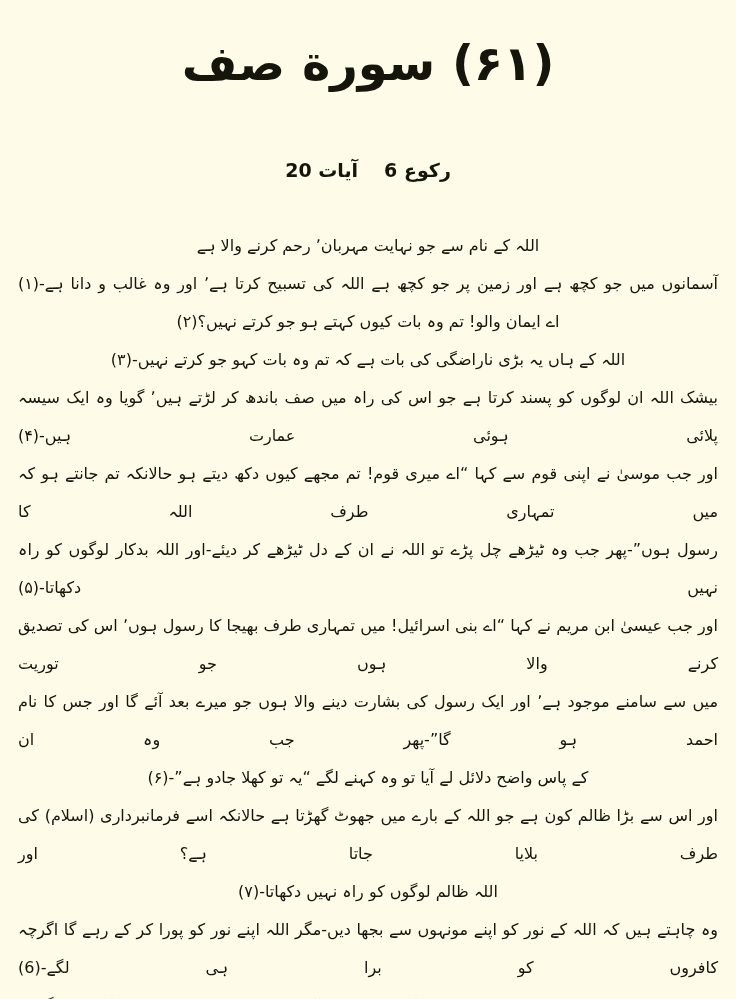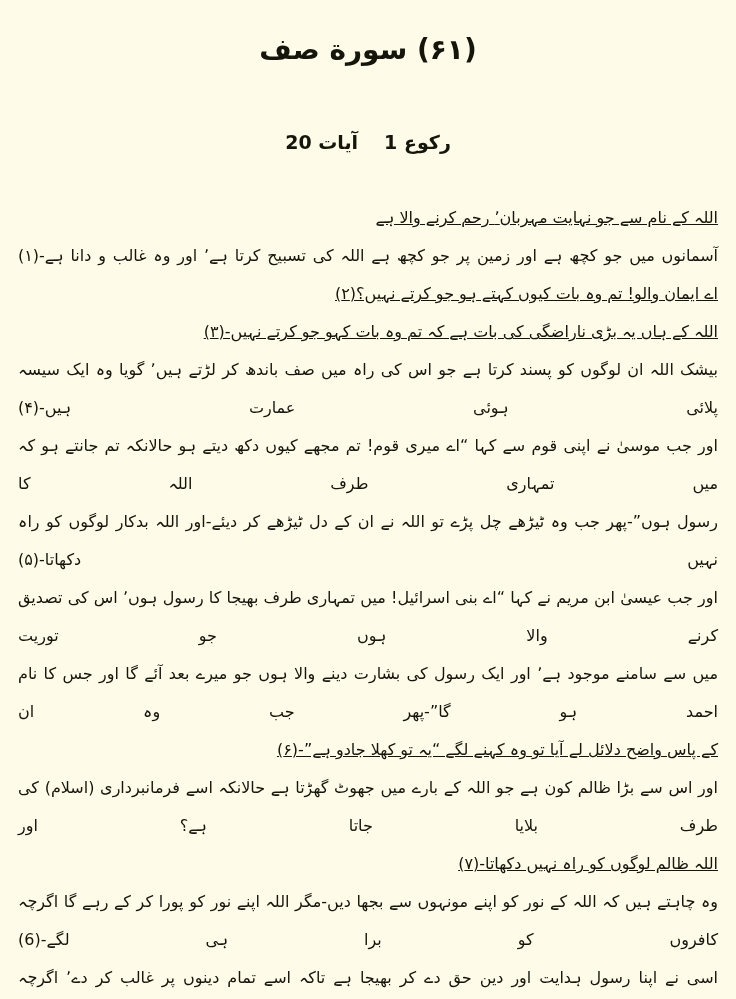--- a/index.html
+++ b/index.html
@@ -16,21 +16,21 @@
     direction: rtl;
   }
   .page {
     width: 736px;
     height: 999px;
     box-sizing: border-box;
     padding: 30px 18px 0 18px;
   }
   .surah-title {
     text-align: center;
-    font-size: 28px;
+    font-size: 48px;
     font-weight: bold;
     line-height: 1.4;
     margin: 0;
     letter-spacing: 1px;
   }
   .subtitle-row {
     display: flex;
     direction: rtl;
     justify-content: center;
     gap: 26px;
@@ -41,36 +41,36 @@
   .translation {
     margin-top: 46px;
     font-size: 16px;
   }
   .translation p.line {
     margin: 0;
     line-height: 38px;
     direction: rtl;
   }
   .translation p.center {
-    text-decoration: underline;
+    text-align: center;
   }
   .translation p.justify {
     text-align: justify;
     text-align-last: justify;
   }
 </style>
 </head>
 <body>
 
 <div class="page">
 
   <h1 class="surah-title">(۶۱) سورة صف</h1>
 
   <div class="subtitle-row">
-    <span>رکوع 1</span>
+    <span>رکوع 6</span>
     <span>آیات 20</span>
   </div>
 
   <div class="translation">
       <p class="line center">اللہ کے نام سے جو نہایت مہربان٬ رحم کرنے والا ہے</p>
       <p class="line justify">آسمانوں میں جو کچھ ہے اور زمین پر جو کچھ ہے اللہ کی تسبیح کرتا ہے٬ اور وہ غالب و دانا ہے-(۱)</p>
       <p class="line center">اے ایمان والو! تم وہ بات کیوں کہتے ہو جو کرتے نہیں؟(۲)</p>
       <p class="line center">اللہ کے ہاں یہ بڑی ناراضگی کی بات ہے کہ تم وہ بات کہو جو کرتے نہیں-(۳)</p>
       <p class="line justify">بیشک اللہ ان لوگوں کو پسند کرتا ہے جو اس کی راہ میں صف باندھ کر لڑتے ہیں٬ گویا وہ ایک سیسہ پلائی ہوئی عمارت ہیں-(۴)</p>
       <p class="line justify">اور جب موسیٰ نے اپنی قوم سے کہا “اے میری قوم! تم مجھے کیوں دکھ دیتے ہو حالانکہ تم جانتے ہو کہ میں تمہاری طرف اللہ کا</p>

